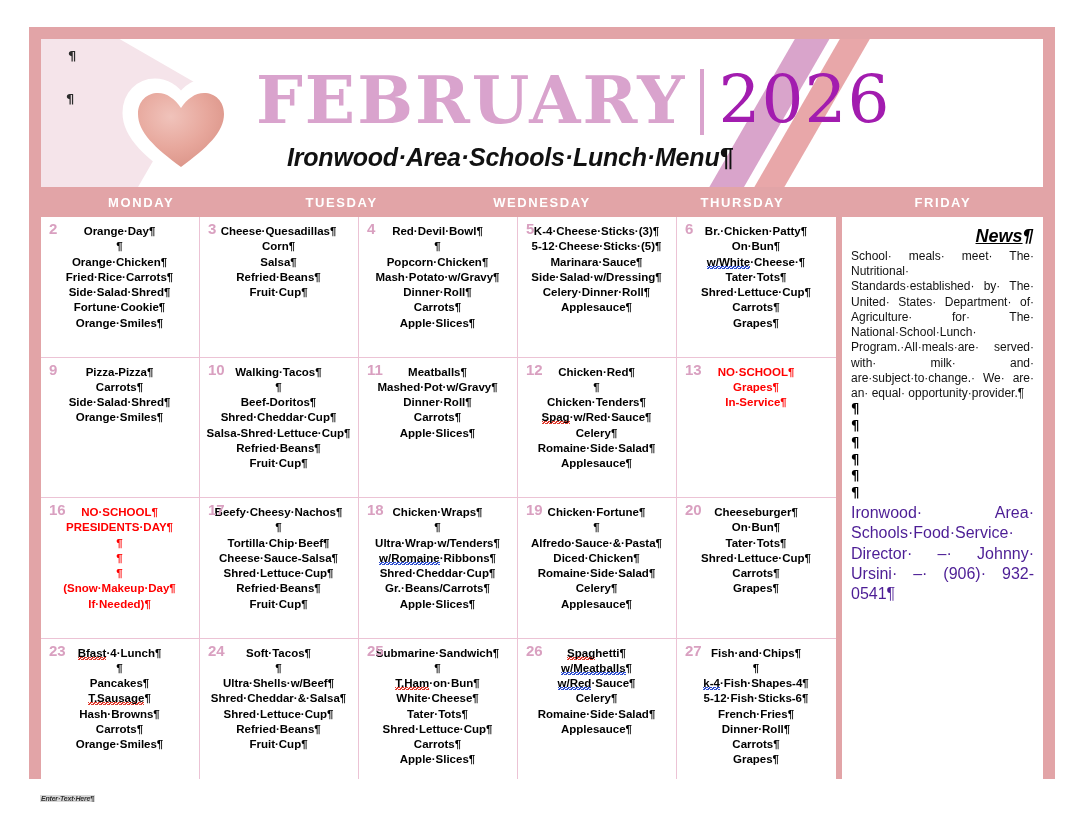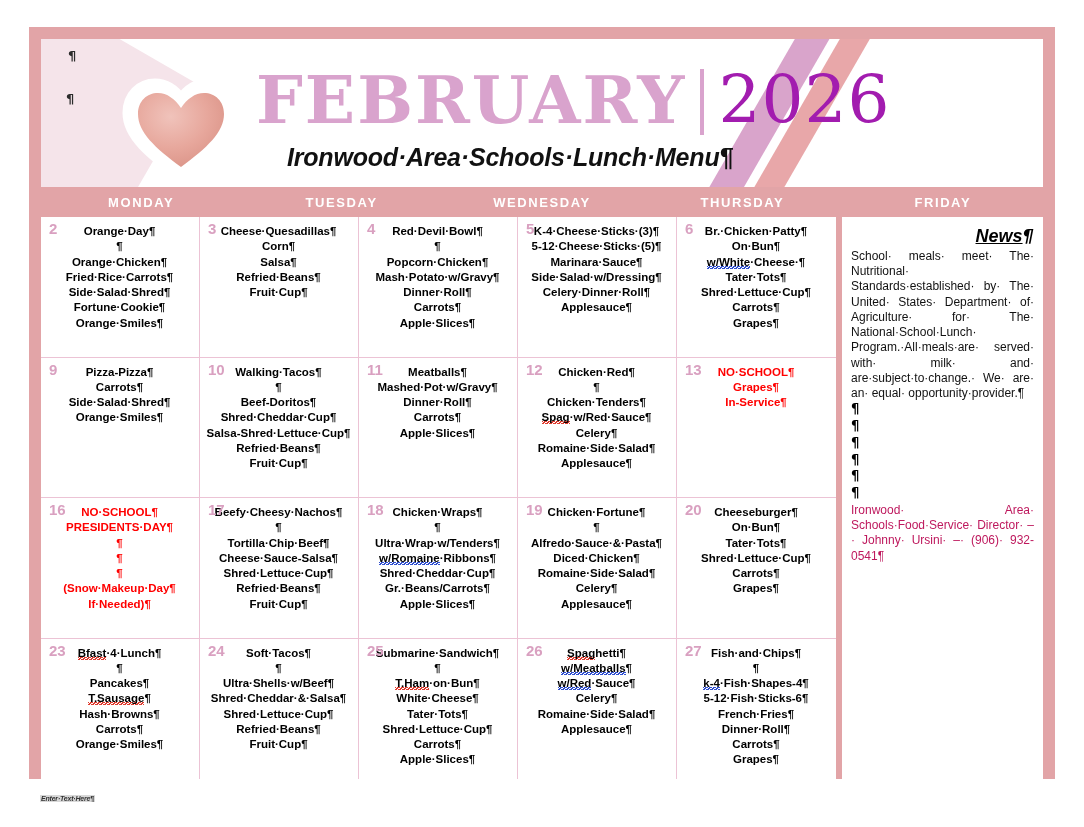--- a/index.html
+++ b/index.html
@@ -200,23 +200,23 @@
   }
   .news-blank {
     font-size: 13.2px;
     line-height: 1.27;
     font-weight: 700;
     font-family: "DejaVu Sans", sans-serif;
   }
   .news-contact {
     text-align: justify;
     text-justify: inter-word;
-    font-size: 12px;
+    font-size: 16px;
     line-height: 1.27;
-    color: #be185d;
+    color: #4c1d95;
     margin-top: 1px;
   }
   
   .footer-ph {
     position: absolute;
     left: 40px; top: 795px;
     font-size: 7px;
     font-weight: 700;
     font-style: italic;
     color: #333;

